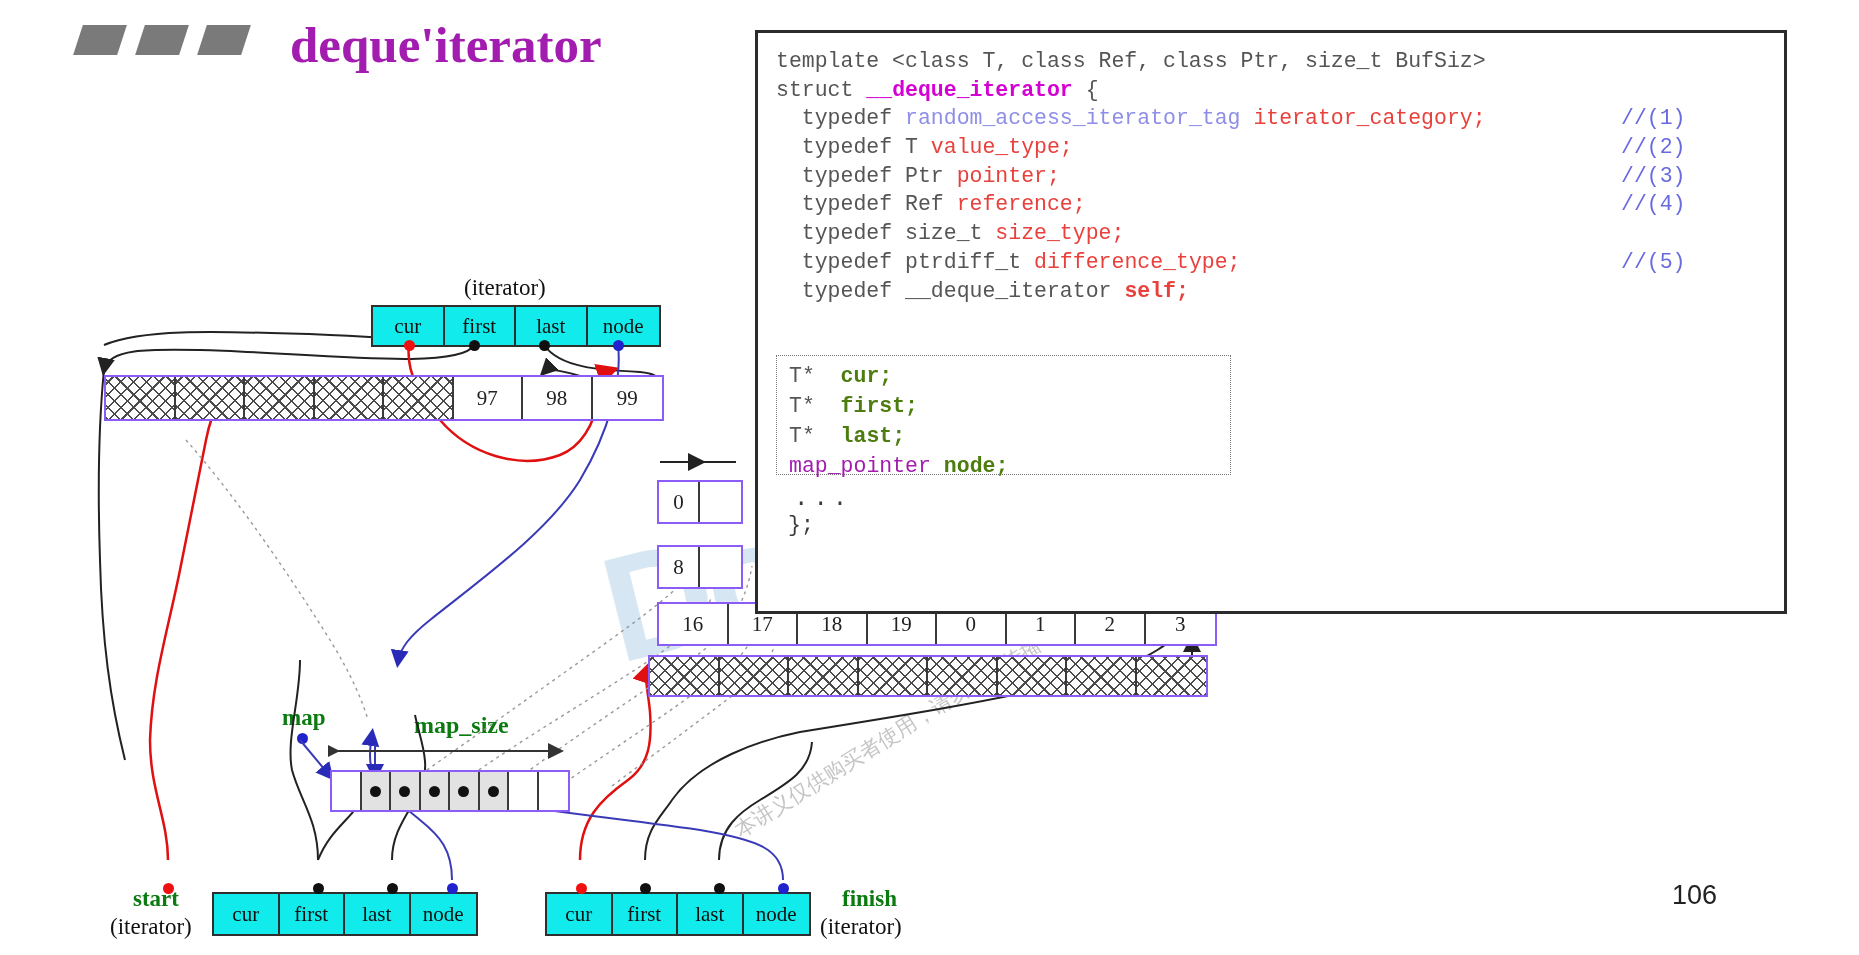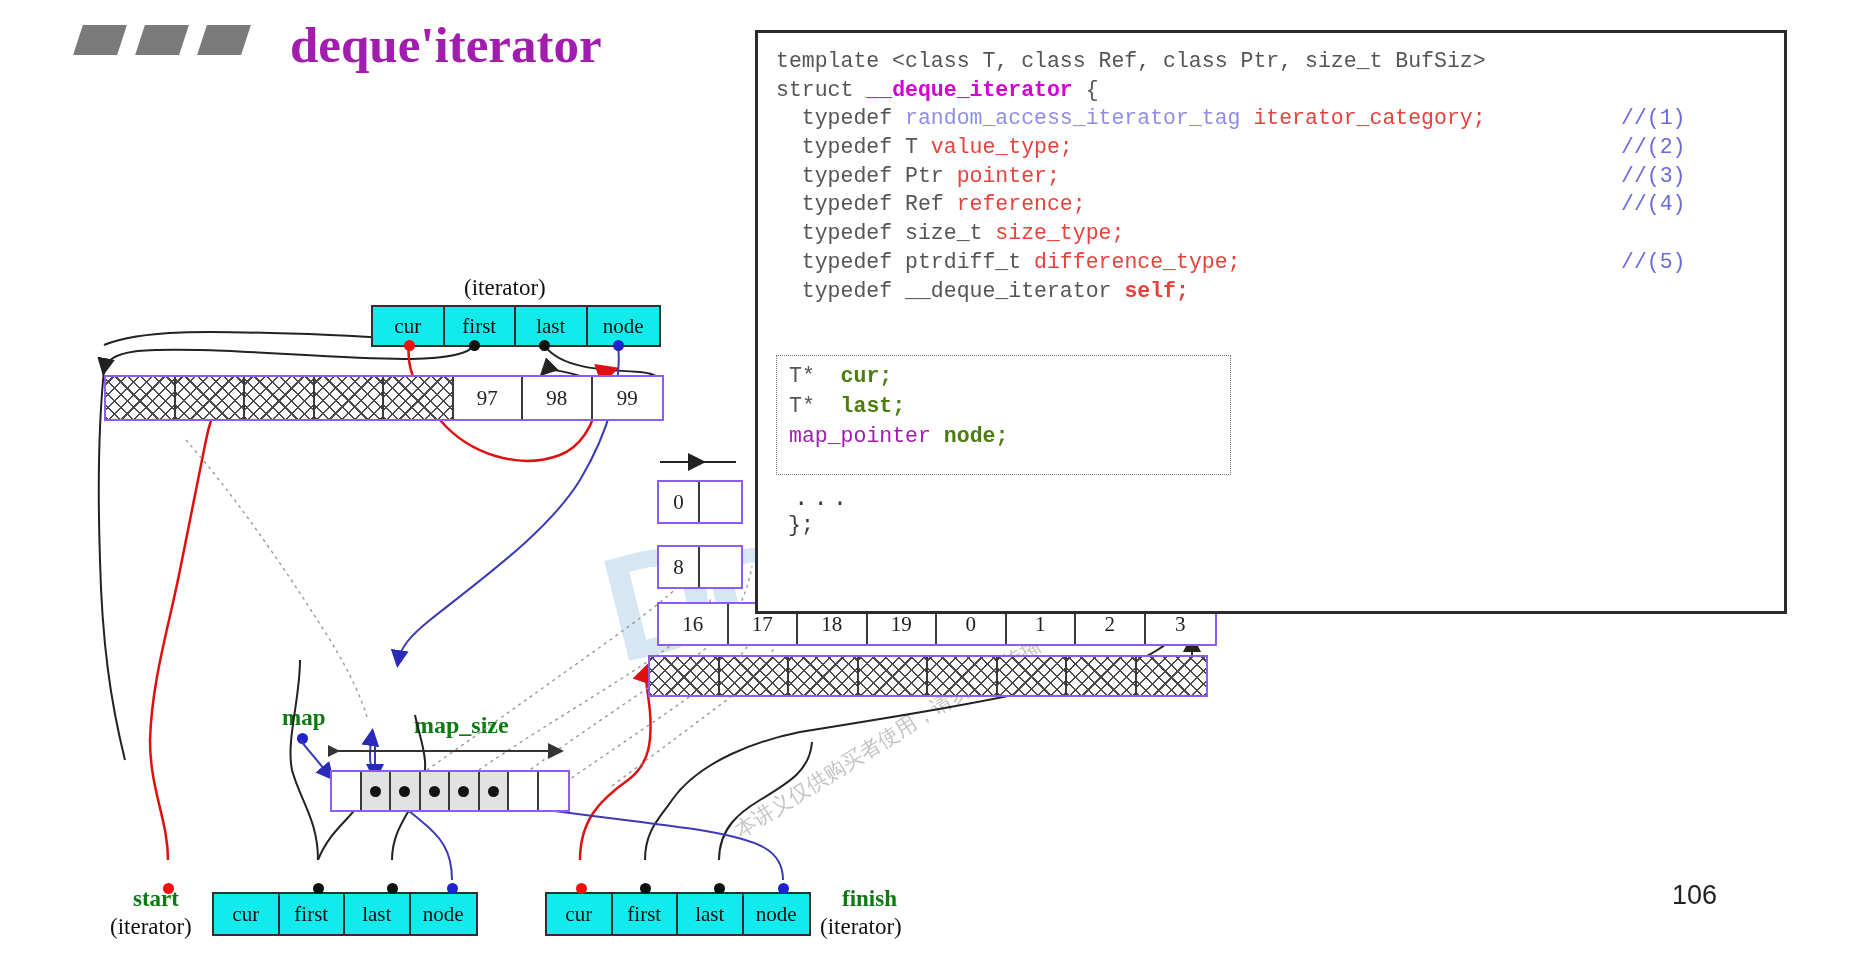--- a/index.html
+++ b/index.html
@@ -149,20 +149,21 @@
         <div class="code-line">  <span class="k-plain">typedef Ptr </span><span class="k-type">pointer;</span><span class="k-cmt">//(3)</span></div>
         <div class="code-line">  <span class="k-plain">typedef Ref </span><span class="k-type">reference;</span><span class="k-cmt">//(4)</span></div>
         <div class="code-line">  <span class="k-plain">typedef size_t </span><span class="k-type">size_type;</span></div>
         <div class="code-line">  <span class="k-plain">typedef ptrdiff_t </span><span class="k-type">difference_type;</span><span class="k-cmt">//(5)</span></div>
         <div class="code-line">  <span class="k-plain">typedef __deque_iterator </span><span class="k-self">self;</span></div>
       </div>
 
     <div class="member-box">
       <div id="member-lines">
           <div class="code-line"><span class="k-plain">T*  </span><span class="k-green">cur;</span></div>
+          <div class="code-line"><span class="k-plain">T*  </span><span class="k-green">first;</span></div>
           <div class="code-line"><span class="k-plain">T*  </span><span class="k-green">last;</span></div>
           <div class="code-line"><span class="k-mapp">map_pointer </span><span class="k-green">node;</span></div>
         </div>
     </div>
     <div class="dots-line">...</div>
     <div class="close-brace">};</div>
   </div>
 
   <svg class="overlay" viewBox="0 0 1859 955">
     <defs>

